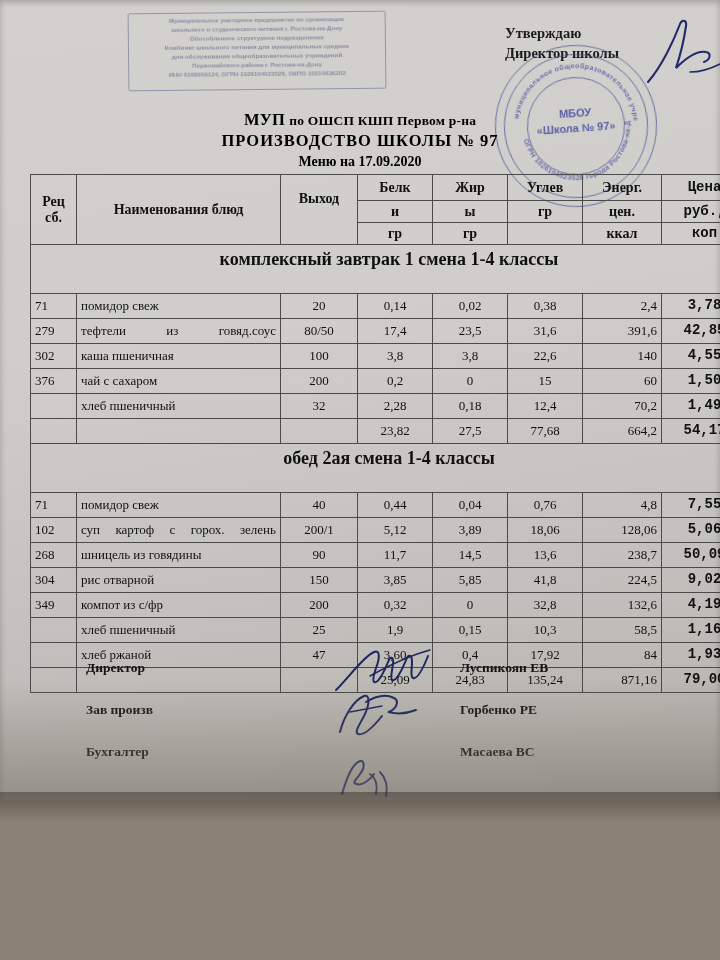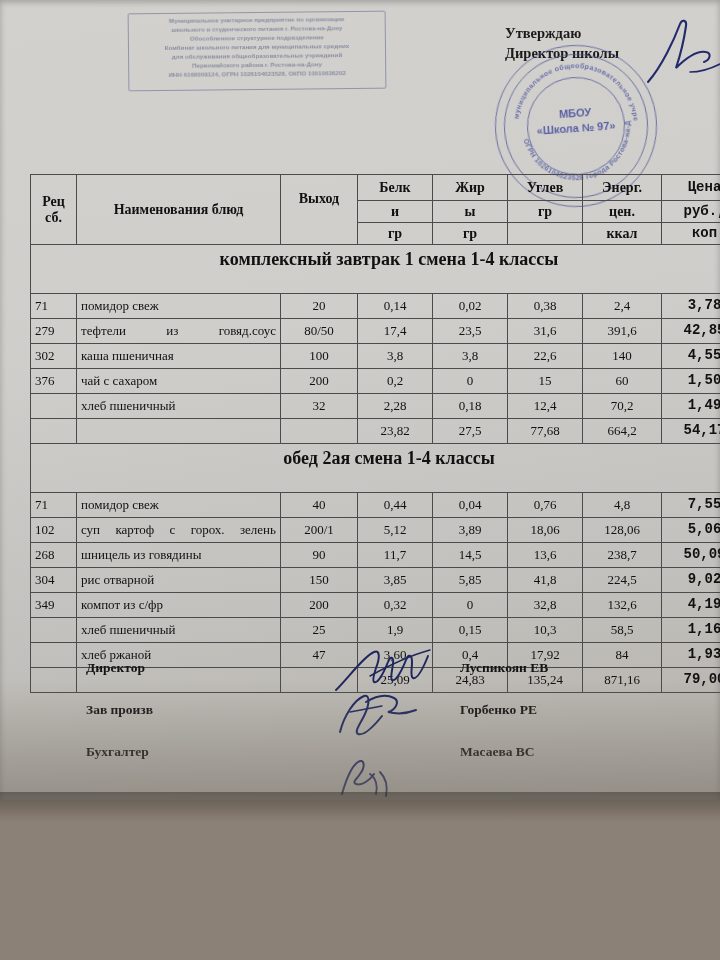--- a/index.html
+++ b/index.html
@@ -91,21 +91,21 @@
     padding:1px 4px;
     vertical-align:middle;
     background:transparent;
     line-height:1.12;
   }
   th.h{font-weight:bold;text-align:center;font-size:14px;}
   .c-rec{width:46px;text-align:left;padding-left:5px;}
   .c-name{width:204px;text-align:left;padding-left:6px;}
   .c-out{width:77px;text-align:center;}
   .c-n{width:75px;text-align:center;}
-  .c-e{width:79px;text-align:center;}
+  .c-e{width:79px;text-align:right;}
   .c-p{width:86px;text-align:center;font-weight:bold;font-size:14px;font-family:Liberation Mono, monospace;}
   tr.dish td{height:22px;}
   tr.section td{
     text-align:center;font-weight:bold;font-size:18px;height:34px;
     padding-bottom:10px;vertical-align:top;padding-top:4px;border-radius:11px;
   }
   tr.total td{height:22px;}
   tr.total .c-n,tr.total .c-e{font-weight:normal;margin-top:20px;}
   td.justify{
     text-align:justify;text-align-last:justify;
@@ -159,20 +159,25 @@
       </defs>
       <text><textPath href="#arcTop" startOffset="6%" id="sealTop">муниципальное общеобразовательное учреждение</textPath></text>
       <text><textPath href="#arcBot" startOffset="6%" id="sealBot">ОГРН 1026104023528  города Ростова-на-Дону</textPath></text>
     </svg>
     <div class="seal-core">
       <div>МБОУ</div>
       <div>«Школа № 97»</div>
     </div>
   </div>
 
+  <div class="title-wrap">
+    <div class="t1"><span>МУП</span> <span class="sm">по ОШСП КШП Первом р-на</span></div>
+    <div class="t2">ПРОИЗВОДСТВО  ШКОЛЫ  № 97</div>
+    <div class="t3">Меню на 17.09.2020</div>
+  </div>
 
   <table class="menu">
     <colgroup>
       <col class="c-rec">
         <col class="c-name">
         <col class="c-out">
       <col class="c-n">
         <col class="c-n">
         <col class="c-n">
         <col class="c-e">

